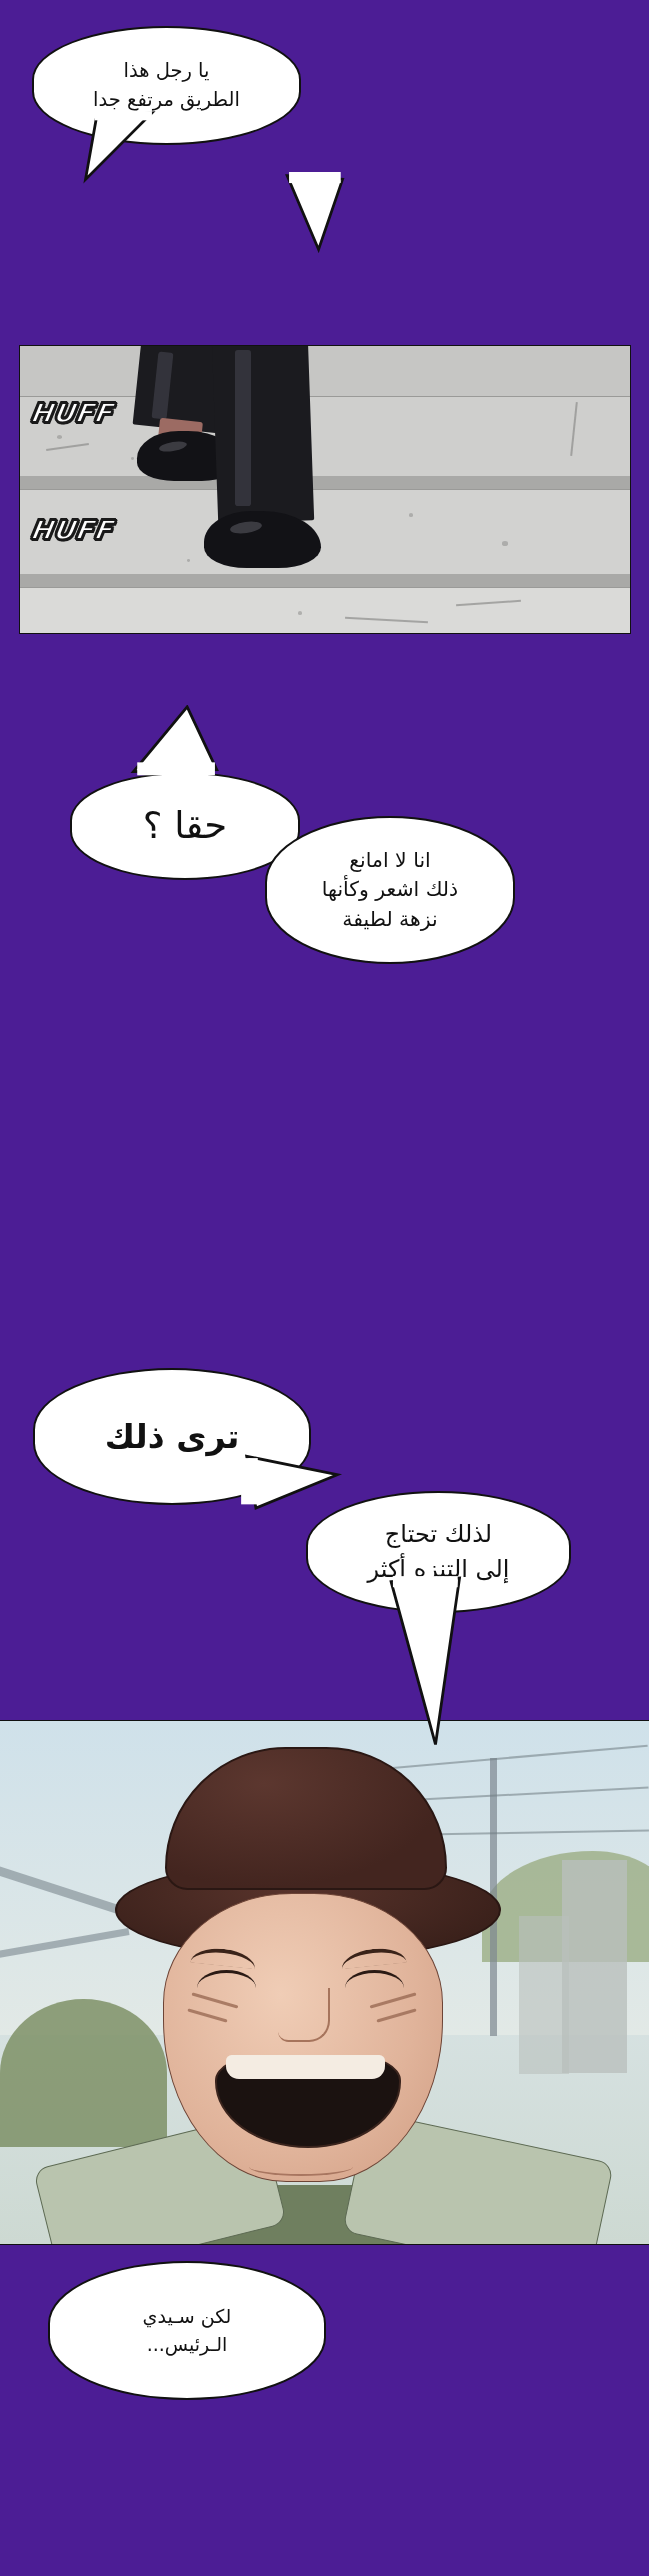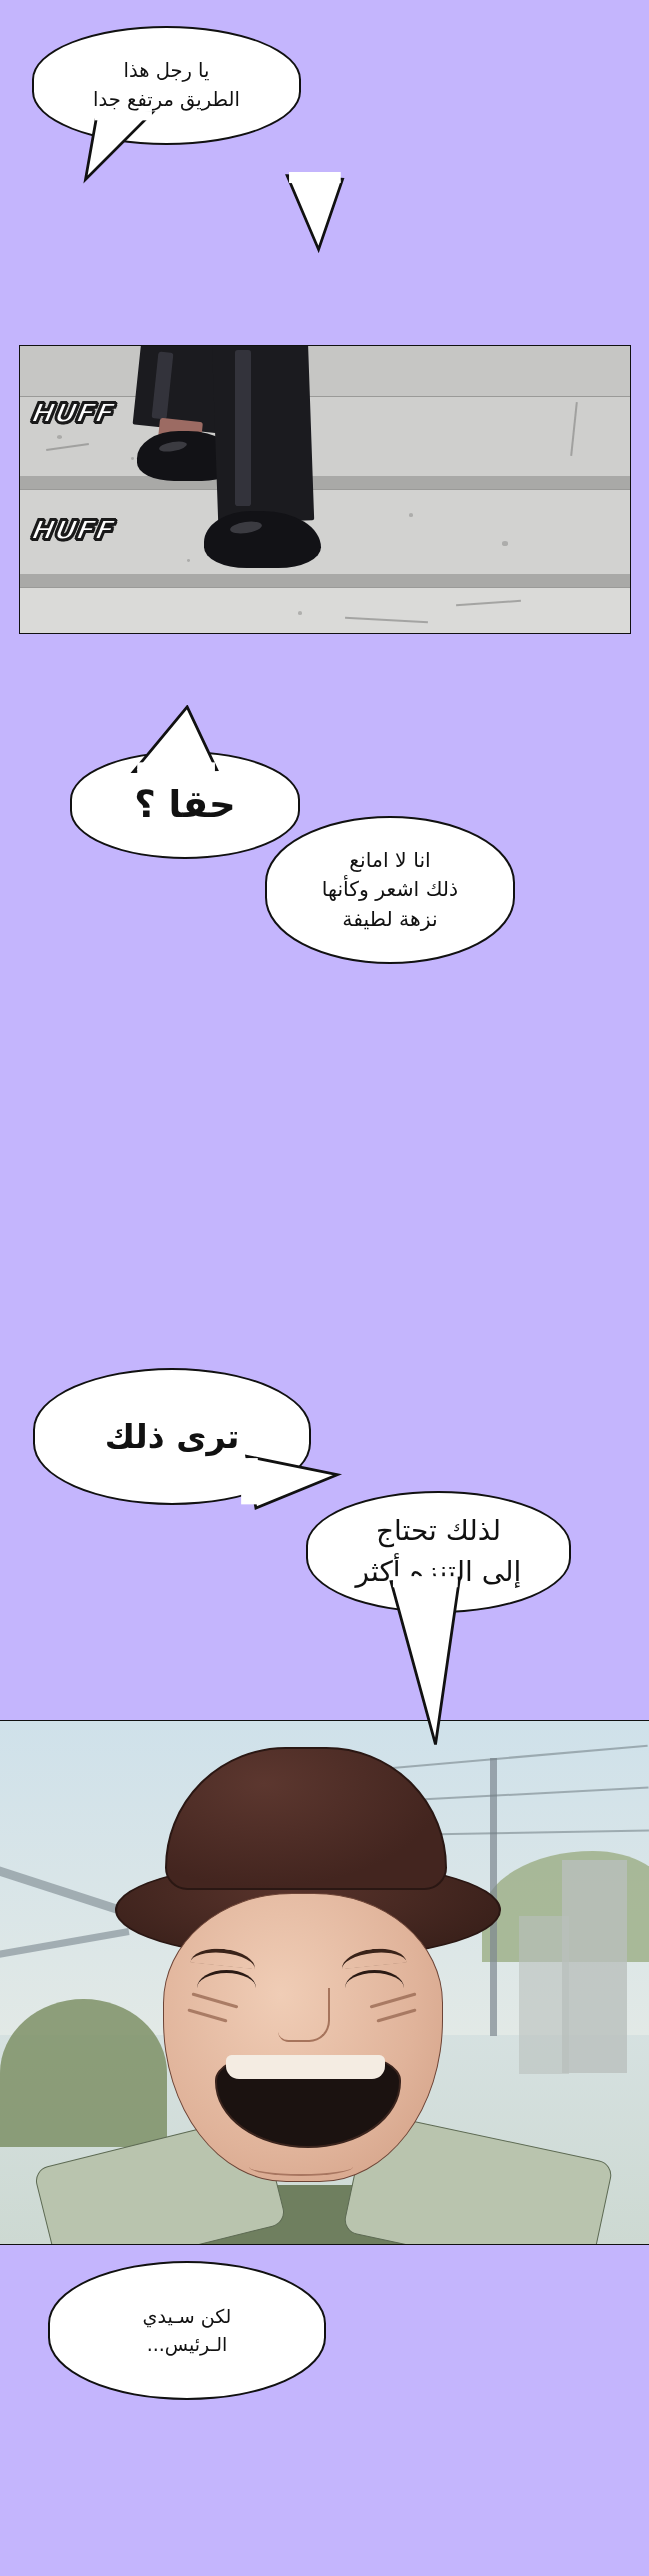--- a/index.html
+++ b/index.html
@@ -13,21 +13,21 @@
     position: relative;
     font-family: "Liberation Sans", sans-serif;
     overflow: hidden;
   }
 
   .page {
     position: absolute;
     left: 0; top: 0;
     width: 649px;
     height: 2576px;
-    background: #c4b5fd;
+    background: #4c1d95;
   }
 
   
   .bubble {
     position: absolute;
     box-sizing: border-box;
     background: #ffffff;
     border: 2.8px solid #111111;
     border-radius: 50% / 45%;
     display: flex;
@@ -287,21 +287,21 @@
 
     <div class="leg" style="left:195px; top:-9.3px; width:96px; height:185px; transform:rotate(-2deg);"></div>
     <div class="leg-hi" style="left:215px; top:3.7px; width:16.7px; height:156px;"></div>
     <div class="shoe" style="left:184px; top:165px; width:117px; height:57px;"></div>
     <div class="shoe-shine" style="left:210px; top:176px; width:32px; height:11px; transform:rotate(-8deg);"></div>
 
     <div class="huff" style="left:13px; top:52px;">HUFF</div>
     <div class="huff" style="left:13px; top:169px;">HUFF</div>
   </div>
 
-  <div class="bubble" id="b3" style="left:70px; top:751px; width:230px; height:108px; font-size:37px; font-weight:700;justify-content:flex-end;">
+  <div class="bubble" id="b3" style="left:70px; top:772px; width:230px; height:108px; font-size:37px; font-weight:400;justify-content:flex-end;">
     <span class="txt ar">حقا ؟</span>
   </div>
   <svg class="tail-fill" style="left:126px; top:705px; width:102px; height:74px;" viewBox="0 0 110 80">
     <polygon points="8,72 98,70 66,2" fill="#ffffff" stroke="#111111" stroke-width="3"></polygon>
     <rect x="12" y="62" width="84" height="14" fill="#ffffff"></rect>
   </svg>
 
   <div class="bubble" id="b4" style="left:265px; top:816px; width:250px; height:148px; font-size:20.4px;">
     <span class="txt ar">انا لا امانع
 ذلك اشعر وكأنها
@@ -309,21 +309,21 @@
   </div>
 
   <div class="bubble" id="b5" style="left:33px; top:1368px; width:278px; height:137px; font-size:33px; font-weight:700;">
     <span class="txt ar">ترى ذلك</span>
   </div>
   <svg class="tail-fill" style="left:241px; top:1447px; width:102px; height:74px;" viewBox="0 0 110 80">
     <polygon points="6,10 16,66 104,30" fill="#ffffff" stroke="#111111" stroke-width="3"></polygon>
     <rect x="0" y="12" width="18" height="50" fill="#ffffff"></rect>
   </svg>
 
-  <div class="bubble" id="b6" style="left:306px; top:1491px; width:265px; height:122px; font-size:28px;">
+  <div class="bubble" id="b6" style="left:306px; top:1491px; width:265px; height:122px; font-size:24px;">
     <span class="txt ar">لذلك تحتاج
 إلى التنزه أكثر</span>
   </div>
   <svg class="tail-fill" style="left:380px; top:1576px; width:111px; height:176px;" viewBox="0 0 120 190">
     <polygon points="12,6 86,2 60,182" fill="#ffffff" stroke="#111111" stroke-width="3"></polygon>
     <rect x="14" y="0" width="70" height="12" fill="#ffffff"></rect>
   </svg>
 
   <div class="panel" id="panel-man">
     <div class="sky"></div>

